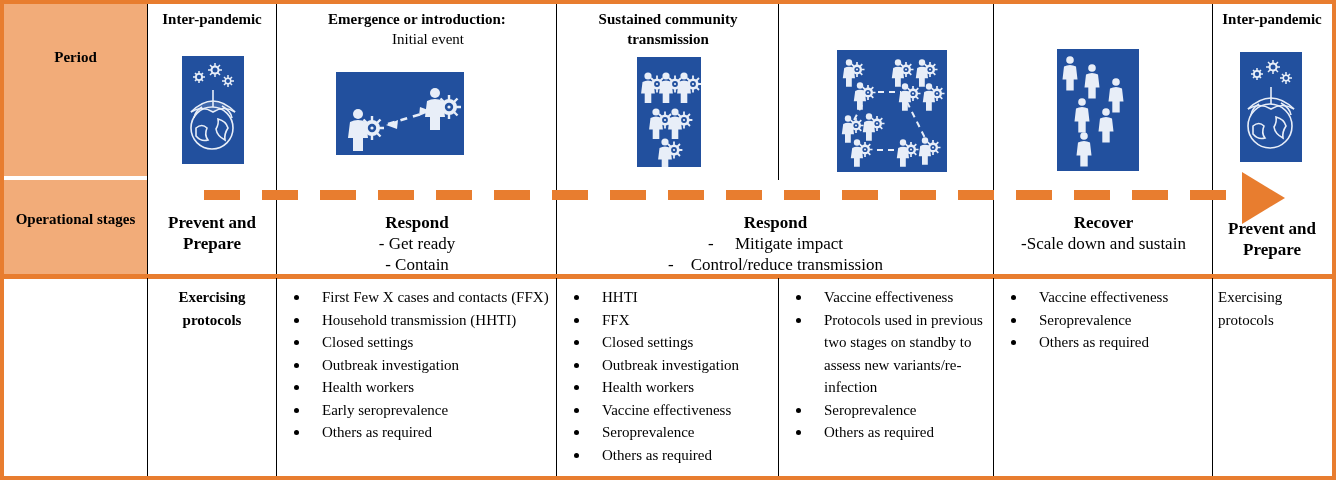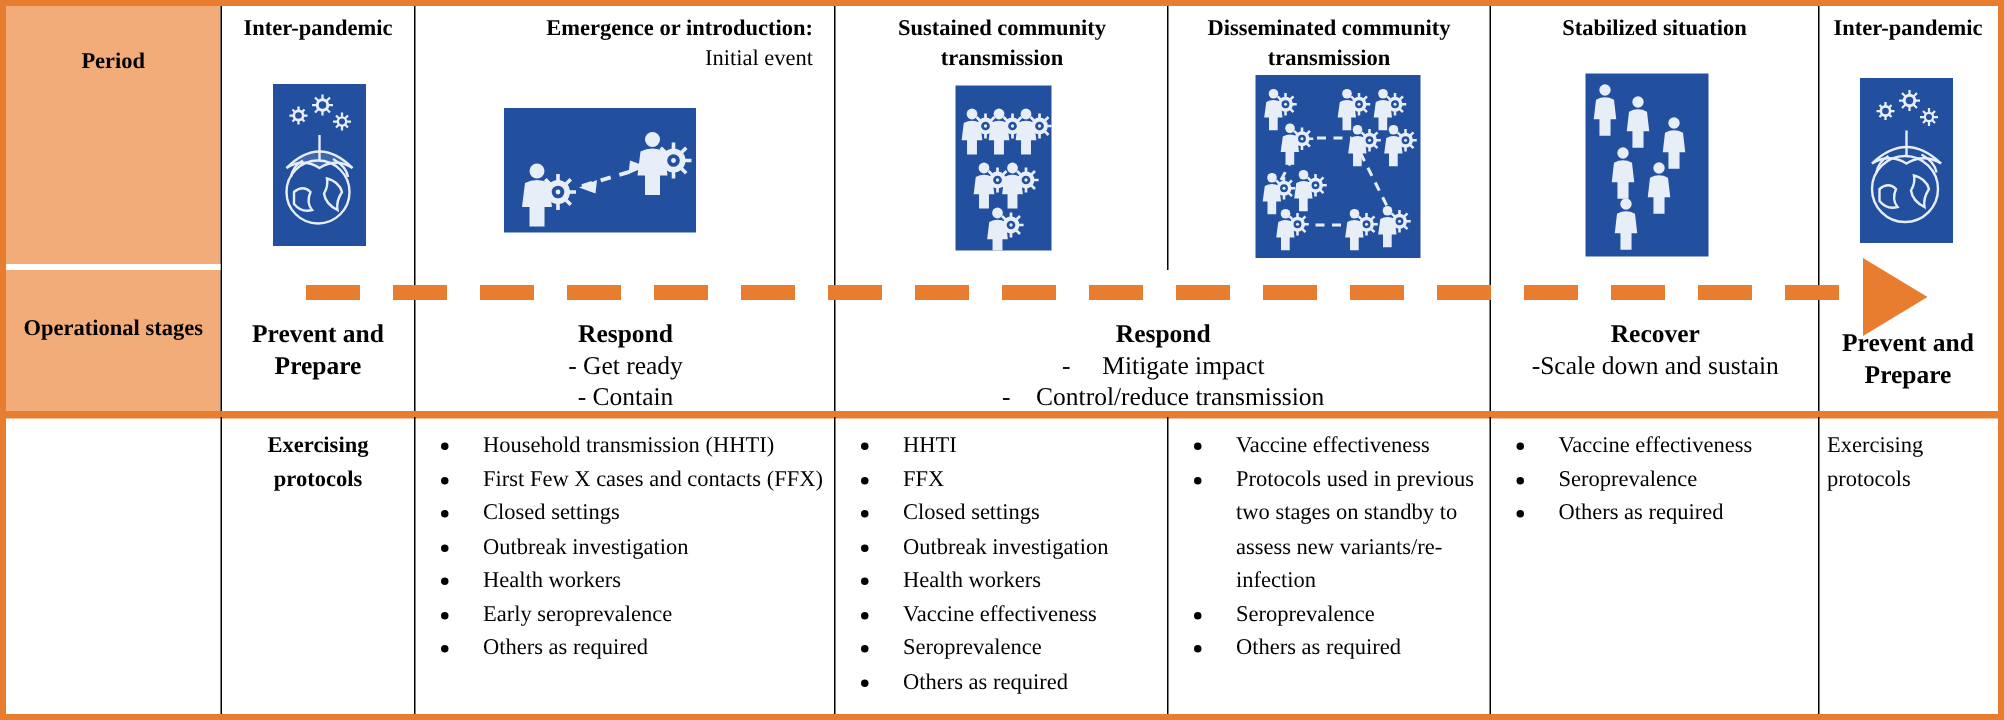--- a/index.html
+++ b/index.html
@@ -22,21 +22,21 @@
     position:absolute;left:0;top:0;width:143px;
     background:#F2AC79;
     display:flex;align-items:flex-start;justify-content:center;
     box-sizing:border-box;
   }
   .hdrcell .lbl{
     font-weight:bold;font-size:15px;line-height:19px;text-align:center;
     width:100%;
   }
   #hdr1{height:176px;}
-  #hdr1 .lbl{padding-top:28px;}
+  #hdr1 .lbl{padding-top:44px;}
   #hdr2{height:98px;}
   #hdr2 .lbl{padding-top:30px;}
   #hdr3{height:198px;}
   #hdr3 .lbl{padding-top:8px;}
 
   
   .hdrgap{position:absolute;left:0;width:143px;height:4px;background:#fff;}
 
   
   .vdiv{position:absolute;width:1px;background:#000;}
@@ -123,21 +123,21 @@
             <path d="M33 7 L33 21 M26 14 L40 14 M28 9 L38 19 M38 9 L28 19"></path>
             <path d="M46 19 L46 31 M40 25 L52 25 M42 21 L50 29 M50 21 L42 29"></path>
           </g>
           <circle cx="17" cy="21" r="2.2" fill="#22509E"></circle>
           <circle cx="33" cy="14" r="2.5" fill="#22509E"></circle>
           <circle cx="46" cy="25" r="2" fill="#22509E"></circle>
         </g>
       </svg>
     </div>
 
-    <div class="ptitle" style="left:264px;width:274px;text-align:right;">
+    <div class="ptitle" style="left:276px;width:274px;">
       <span>Emergence or introduction:</span><br>
       <span class="sub">Initial event</span>
     </div>
     <div class="icontile" style="left:332px;top:68px;width:128px;height:83px;">
       <svg viewBox="0 0 128 83">
         <g fill="#E8EEF8">
 
           <circle cx="22" cy="42" r="5"></circle>
           <path d="M14 50 q8 -4 16 0 l2 16 h-5 v13 h-10 v-13 h-5 Z"></path>
 
@@ -192,23 +192,20 @@
         </defs>
         <use href="#inf" x="4" y="14"></use>
         <use href="#inf" x="22" y="14"></use>
         <use href="#inf" x="40" y="14"></use>
         <use href="#inf" x="12" y="50"></use>
         <use href="#inf" x="31" y="50"></use>
         <use href="#inf" x="21" y="80"></use>
       </svg>
     </div>
 
-    <div class="ptitle" style="left:778px;width:208px;">
-      <span>Disseminated community transmission</span>
-    </div>
     <div class="icontile" style="left:833px;top:46px;width:110px;height:122px;">
       <svg viewBox="0 0 110 122">
         <defs>
           <g id="inf2">
             <circle cx="6" cy="4.5" r="3.2" fill="#E8EEF8"></circle>
             <path d="M1.2 10 q4.8 -2.7 9.6 0 l1.2 10.3 h-3.2 v8.5 h-5.8 v-8.5 h-3.2 Z" fill="#E8EEF8"></path>
             <g transform="translate(14,11.5)">
               <circle r="5" fill="#E8EEF8"></circle>
               <g stroke="#E8EEF8" stroke-width="1.7">
                   <path d="M0 -7.5 L0 7.5 M-7.5 0 L7.5 0 M-5.3 -5.3 L5.3 5.3 M5.3 -5.3 L-5.3 5.3"></path>
@@ -231,23 +228,20 @@
         <use href="#inf2" x="62" y="32"></use>
         <use href="#inf2" x="86" y="32"></use>
         <use href="#inf2" x="5" y="64"></use>
         <use href="#inf2" x="26" y="62"></use>
         <use href="#inf2" x="14" y="88"></use>
         <use href="#inf2" x="60" y="88"></use>
         <use href="#inf2" x="82" y="86"></use>
       </svg>
     </div>
 
-    <div class="ptitle" style="left:993px;width:212px;">
-      <span>Stabilized situation</span>
-    </div>
     <div class="icontile" style="left:1053px;top:45px;width:82px;height:122px;">
       <svg viewBox="0 0 82 122">
         <defs>
           <g id="hum">
             <circle cx="7" cy="5" r="3.8" fill="#E8EEF8"></circle>
             <path d="M1 11.5 q6 -3.2 12 0 l1.5 13 h-3.8 v11 h-7.4 v-11 h-3.8 Z" fill="#E8EEF8"></path>
           </g>
         </defs>
         <use href="#hum" x="6" y="6"></use>
         <use href="#hum" x="28" y="14"></use>
@@ -342,22 +336,22 @@
     <div class="vdiv" style="left:774px;top:0;height:198px;"></div>
     <div class="vdiv" style="left:989px;top:0;height:198px;"></div>
     <div class="vdiv" style="left:1208px;top:0;height:198px;"></div>
 
     <div class="plainctr" style="left:147px;width:122px;">
       <div>Exercising protocols</div>
     </div>
 
     <div class="listbox" style="left:274px;width:276px;">
       <ul>
+        <li>First Few X cases and contacts (FFX)</li>
         <li>Household transmission (HHTI)</li>
-        <li>First Few X cases and contacts (FFX)</li>
         <li>Closed settings</li>
         <li>Outbreak investigation</li>
         <li>Health workers</li>
         <li>Early seroprevalence</li>
         <li>Others as required</li>
       </ul>
     </div>
 
     <div class="listbox" style="left:554px;width:218px;">
       <ul>

